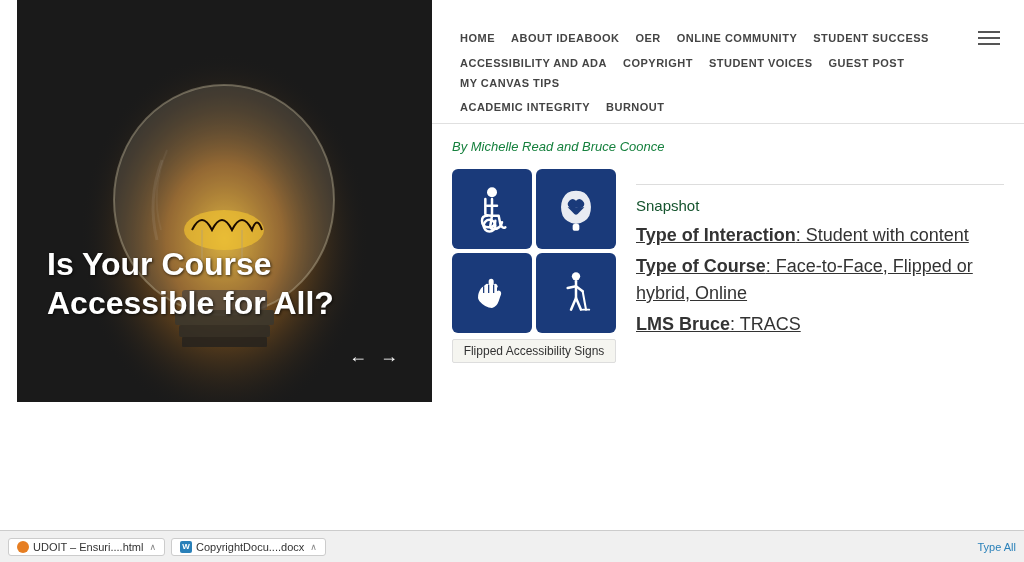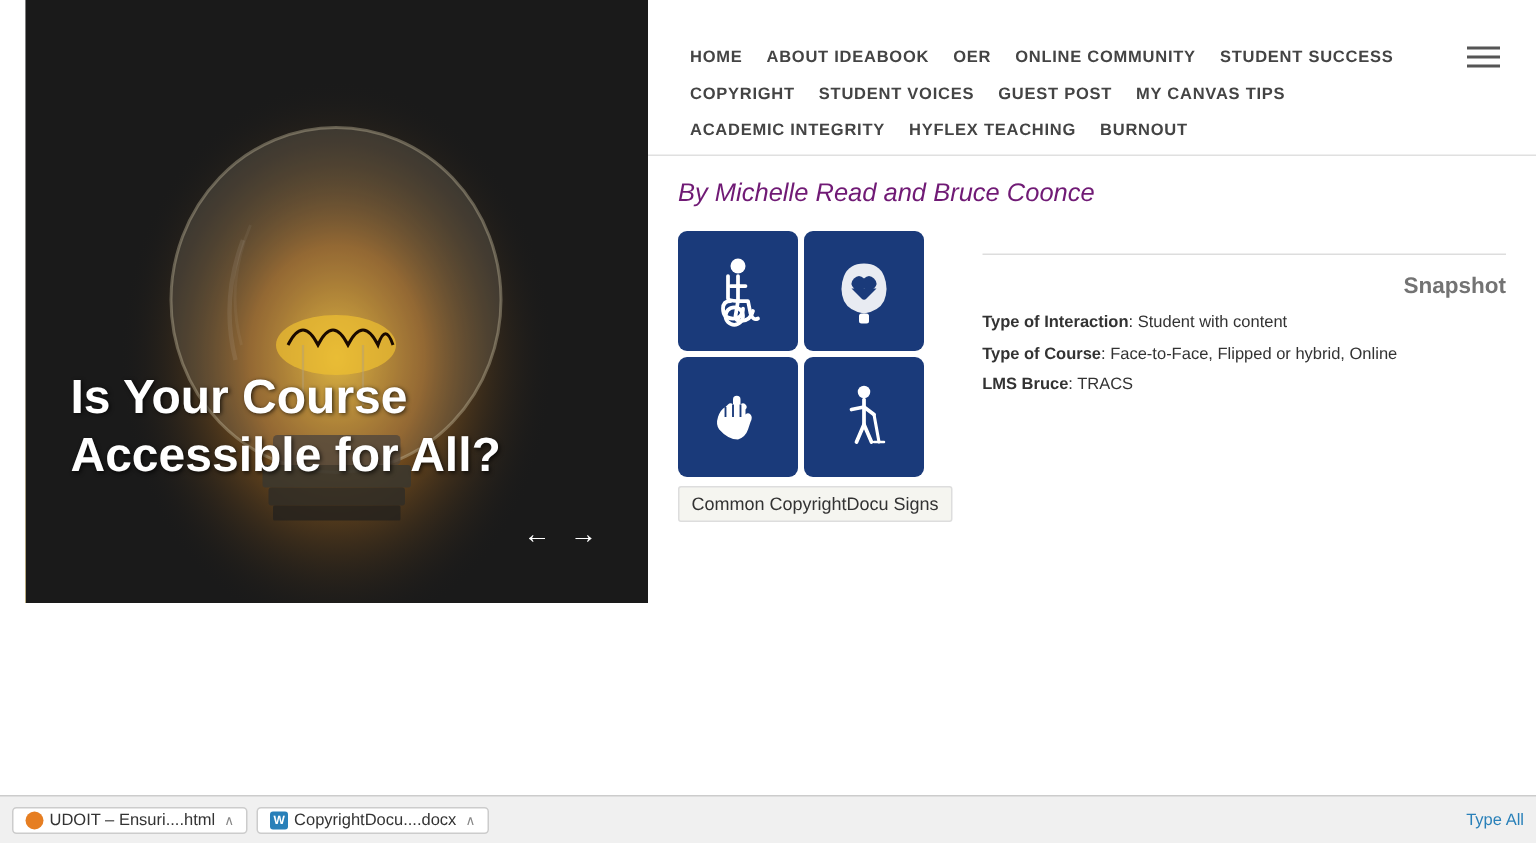--- a/index.html
+++ b/index.html
@@ -103,22 +103,22 @@
     .nav-row-3 { margin-bottom: 6px; }
 
     
     .article-content {
       padding: 15px 20px;
       flex: 1;
       overflow: hidden;
     }
     .byline {
       font-style: italic;
-      font-size: 17px;
-      color: #701a75;
+      font-size: 13px;
+      color: #15803d;
       margin-bottom: 15px;
     }
 
     .article-body {
       display: flex;
       gap: 20px;
       align-items: flex-start;
     }
 
     .text-section { flex: 1; }
@@ -152,30 +152,30 @@
       border-radius: 2px;
     }
 
     .snapshot-section {
       margin-top: 15px;
       padding-top: 12px;
       border-top: 1px solid #ddd;
     }
     .snapshot-title {
       font-size: 15px;
-      font-weight: bold;
-      color: #737373;
+      font-weight: normal;
+      color: #14532d;
       margin-bottom: 8px;
-      text-align: right;
     }
     .snapshot-row {
-      font-size: 11px;
+      font-size: 18px;
       color: #333;
       margin-bottom: 4px;
       line-height: 1.5;
+      text-decoration: underline;
     }
     .snapshot-row strong { font-weight: bold; }
 
     
     .taskbar {
       height: 32px;
       background: #f0f0f0;
       border-top: 1px solid #ccc;
       display: flex;
       align-items: center;
@@ -272,28 +272,28 @@
         <span class="nav-item">OER</span>
         <span class="nav-item">ONLINE COMMUNITY</span>
         <span class="nav-item">STUDENT SUCCESS</span>
         <div class="menu-icon">
           <span></span>
           <span></span>
           <span></span>
         </div>
       </div>
       <div class="nav-row nav-row-2">
+        <span class="nav-item">ACCESSIBILITY AND ADA</span>
         <span class="nav-item">COPYRIGHT</span>
         <span class="nav-item">STUDENT VOICES</span>
         <span class="nav-item">GUEST POST</span>
         <span class="nav-item">MY CANVAS TIPS</span>
       </div>
       <div class="nav-row nav-row-3">
         <span class="nav-item">ACADEMIC INTEGRITY</span>
-        <span class="nav-item">HYFLEX TEACHING</span>
         <span class="nav-item">BURNOUT</span>
       </div>
     </div>
 
     <div class="article-content">
       <div class="byline">By Michelle Read and Bruce Coonce</div>
 
       <div class="article-body">
 
         <div>
@@ -339,21 +339,21 @@
 
                 <path d="M20 24 L30 22 L38 28" stroke="#fff" stroke-width="3" fill="none" stroke-linecap="round" stroke-linejoin="round"></path>
 
                 <path d="M30 36 L24 50 M30 36 L36 50" stroke="#fff" stroke-width="3" fill="none" stroke-linecap="round"></path>
 
                 <path d="M38 28 L42 50" stroke="#fff" stroke-width="2.5" fill="none" stroke-linecap="round"></path>
                 <path d="M38 50 L46 50" stroke="#fff" stroke-width="2" fill="none" stroke-linecap="round"></path>
               </svg>
             </div>
           </div>
-          <div class="acc-caption">Common CopyrightDocu Signs</div>
+          <div class="acc-caption">Flipped Accessibility Signs</div>
         </div>
 
         <div class="text-section">
           <div class="snapshot-section">
             <div class="snapshot-title">Snapshot</div>
             <div class="snapshot-row"><strong>Type of Interaction</strong>: Student with content</div>
             <div class="snapshot-row"><strong>Type of Course</strong>: Face-to-Face, Flipped or hybrid, Online</div>
             <div class="snapshot-row"><strong>LMS Bruce</strong>: TRACS</div>
           </div>
         </div>

